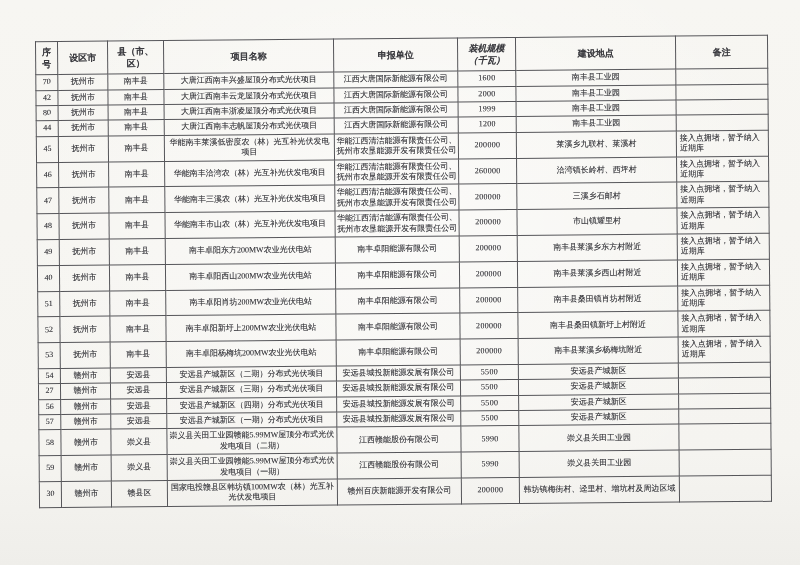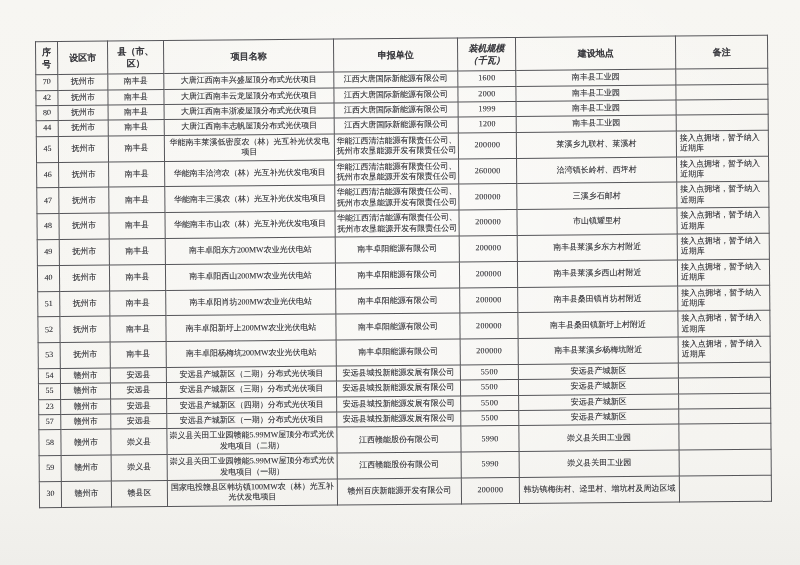--- a/index.html
+++ b/index.html
@@ -219,31 +219,31 @@
             <td class="col-seq">54</td>
             <td class="col-city">赣州市</td>
             <td class="col-county">安远县</td>
             <td class="col-project">安远县产城新区（二期）分布式光伏项目</td>
             <td class="col-applicant">安远县城投新能源发展有限公司</td>
             <td class="col-capacity">5500</td>
             <td class="col-location">安远县产城新区</td>
             <td class="col-remark"></td>
           </tr>
           <tr class="short">
-            <td class="col-seq">55</td>
+            <td class="col-seq">27</td>
             <td class="col-city">赣州市</td>
             <td class="col-county">安远县</td>
             <td class="col-project">安远县产城新区（三期）分布式光伏项目</td>
             <td class="col-applicant">安远县城投新能源发展有限公司</td>
             <td class="col-capacity">5500</td>
             <td class="col-location">安远县产城新区</td>
             <td class="col-remark"></td>
           </tr>
           <tr class="short">
-            <td class="col-seq">23</td>
+            <td class="col-seq">56</td>
             <td class="col-city">赣州市</td>
             <td class="col-county">安远县</td>
             <td class="col-project">安远县产城新区（四期）分布式光伏项目</td>
             <td class="col-applicant">安远县城投新能源发展有限公司</td>
             <td class="col-capacity">5500</td>
             <td class="col-location">安远县产城新区</td>
             <td class="col-remark"></td>
           </tr>
           <tr class="short">
             <td class="col-seq">57</td>

